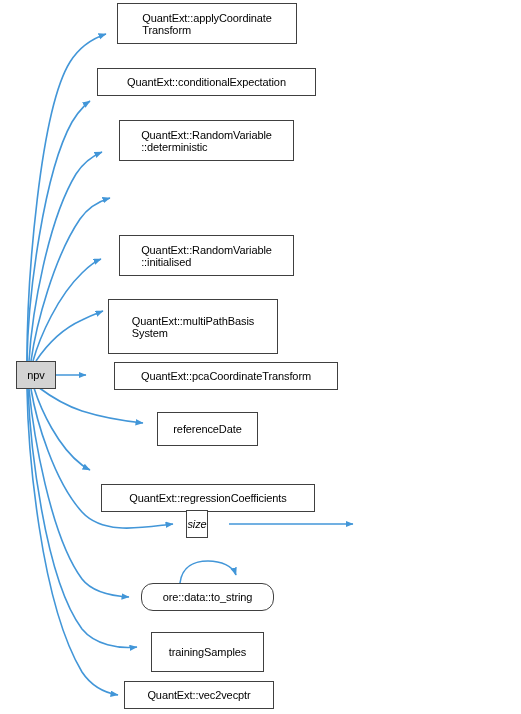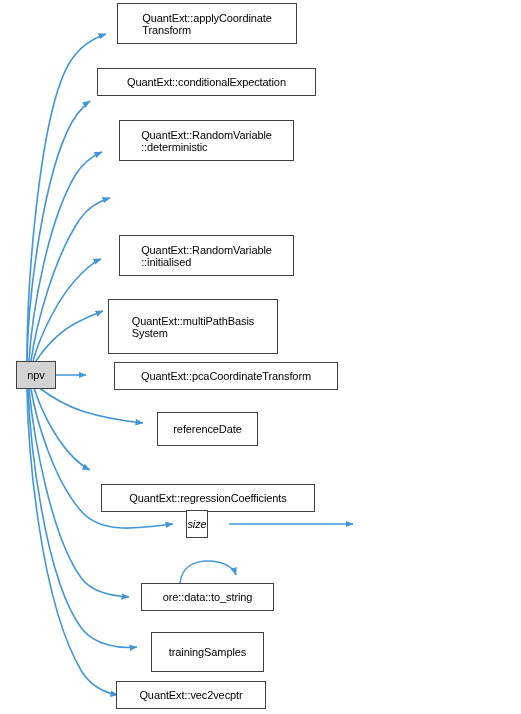--- a/index.html
+++ b/index.html
@@ -99,23 +99,23 @@
   </div>
   <div class="node" style="left:157px; top:412px; width:101px; height:34px;">
     <span>referenceDate</span>
   </div>
   <div class="node" style="left:101px; top:461px; width:214px; height:28px;margin-top:23px;">
     <span>QuantExt::regressionCoefficients</span>
   </div>
   <div class="node" style="left:186px; top:510px; width:22px; height:28px;font-style:italic;">
     <span>size</span>
   </div>
-  <div class="node" style="left:141px; top:583px; width:133px; height:28px;">
+  <div class="node" style="left:141px; top:583px; width:133px; height:28px;border-radius:12px;">
     <span>ore::data::to_string</span>
   </div>
   <div class="node" style="left:151px; top:632px; width:113px; height:40px;">
     <span>trainingSamples</span>
   </div>
-  <div class="node" style="left:116px; top:681px; width:150px; height:28px;">
+  <div class="node" style="left:124px; top:681px; width:150px; height:28px;">
     <span>QuantExt::vec2vecptr</span>
   </div>
 
 </div>
 
 </body></html>

